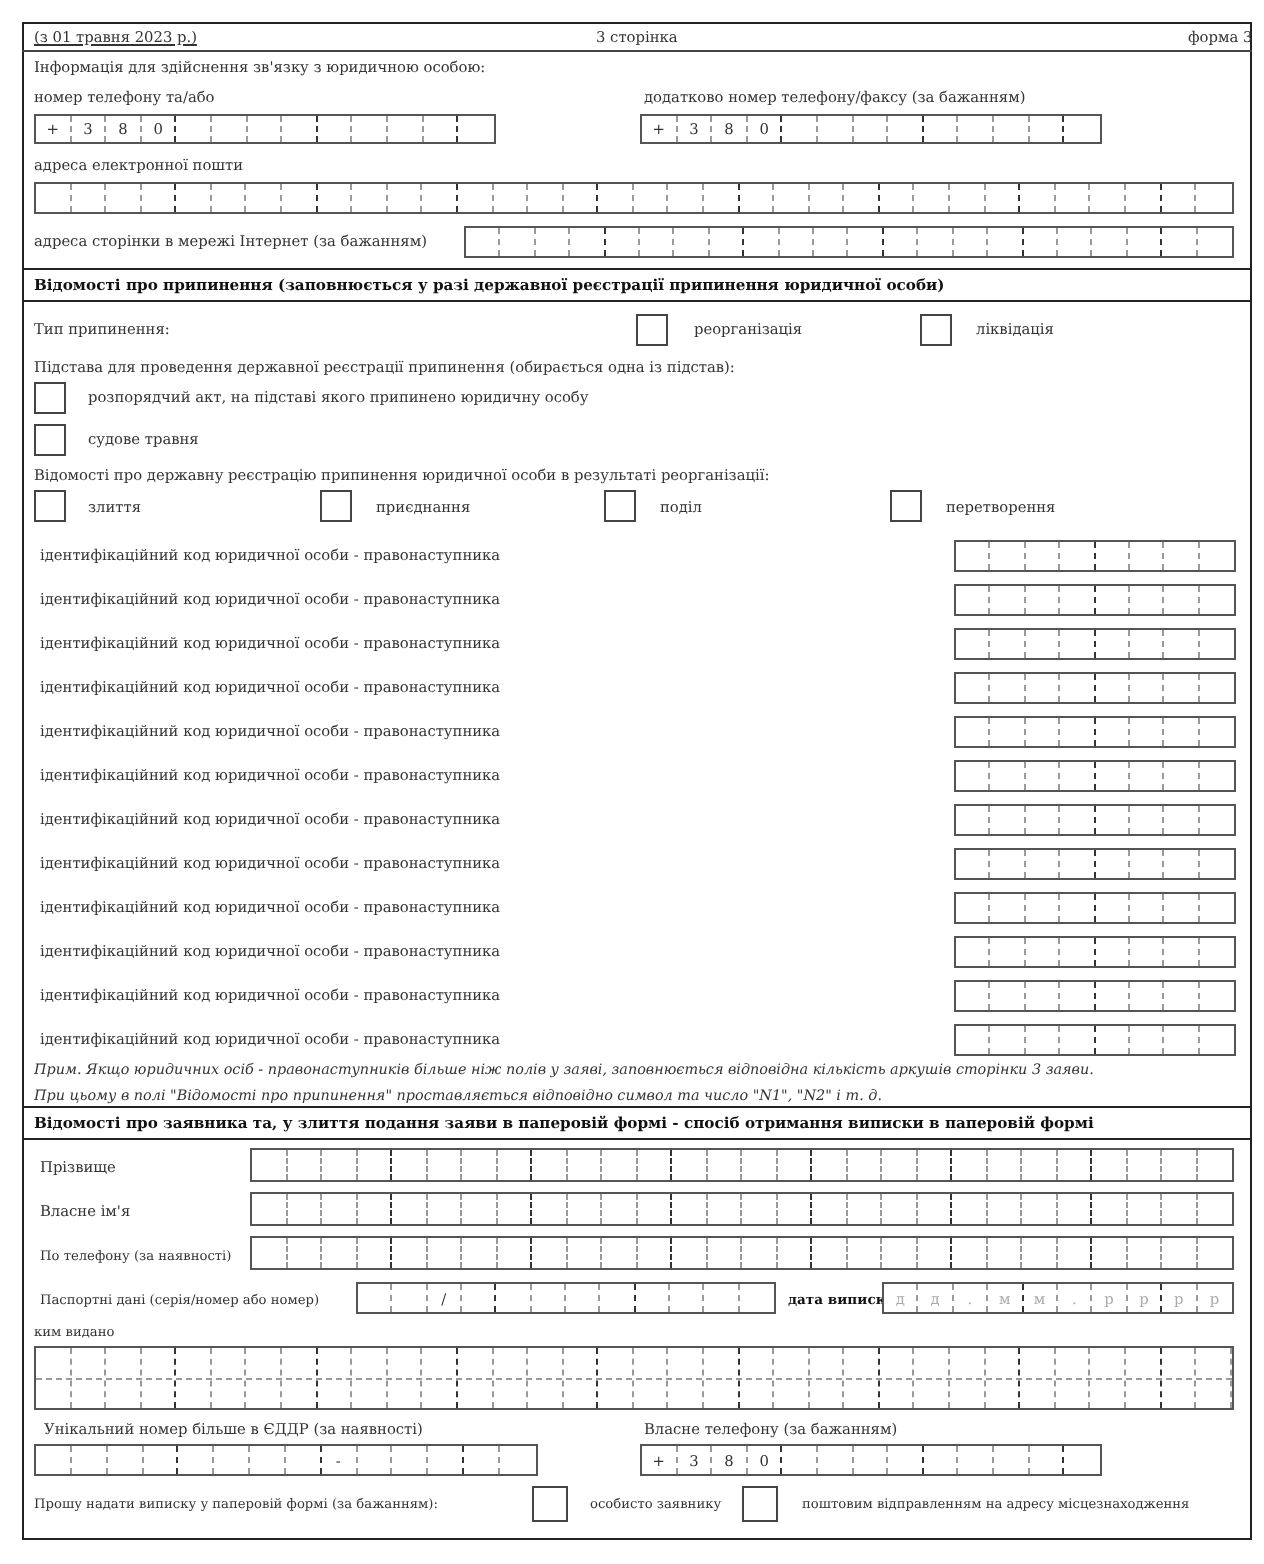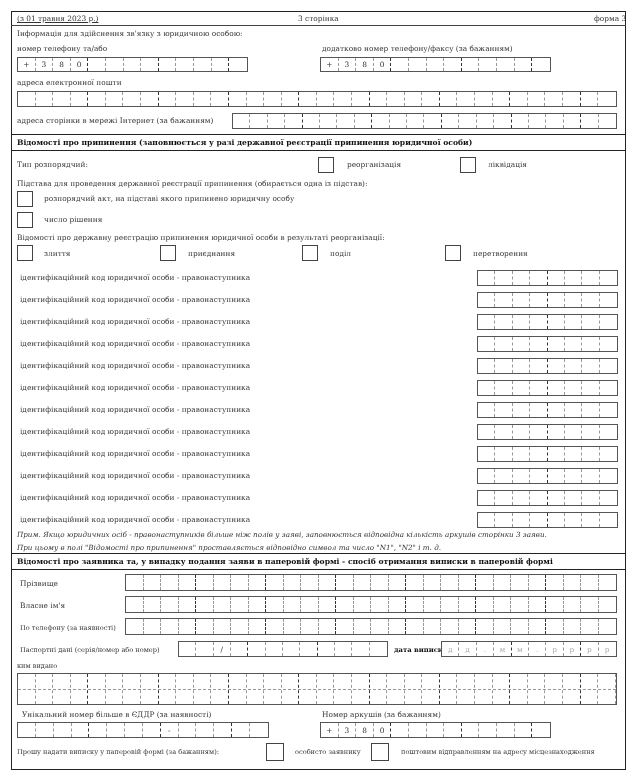--- a/index.html
+++ b/index.html
@@ -122,31 +122,31 @@
     <span class="cell" style="width: 17.4091px;"></span>
     <span class="cell solid" style="width: 17.4091px;"></span>
     <span class="cell" style="width: 17.4091px;"></span>
     <span class="cell" style="width: 17.4091px;"></span>
   </div>
 
 <div class="hline" style="top:134px;"></div>
 <span class="t tb" style="left:17px;top:138px;">Відомості про припинення (заповнюється у разі державної реєстрації припинення юридичної особи)</span>
 <div class="hline" style="top:150px;"></div>
 
-<span class="t" style="left:17px;top:160px;">Тип розпорядчий:</span>
+<span class="t" style="left:17px;top:160px;">Тип припинення:</span>
 <div class="chk" style="left:318px;top:157px;"></div>
 <span class="t" style="left:347px;top:160px;">реорганізація</span>
 <div class="chk" style="left:460px;top:157px;"></div>
 <span class="t" style="left:488px;top:160px;">ліквідація</span>
 
 <span class="t" style="left:17px;top:179px;">Підстава для проведення державної реєстрації припинення (обирається одна із підстав):</span>
 <div class="chk" style="left:17px;top:191px;"></div>
 <span class="t" style="left:44px;top:194px;">розпорядчий акт, на підставі якого припинено юридичну особу</span>
 <div class="chk" style="left:17px;top:212px;"></div>
-<span class="t" style="left:44px;top:215px;">число рішення</span>
+<span class="t" style="left:44px;top:215px;">судове травня</span>
 
 <span class="t" style="left:17px;top:233px;">Відомості про державну реєстрацію припинення юридичної особи в результаті реорганізації:</span>
 <div class="chk" style="left:17px;top:245px;"></div>
 <span class="t" style="left:44px;top:249px;">злиття</span>
 <div class="chk" style="left:160px;top:245px;"></div>
 <span class="t" style="left:188px;top:249px;">приєднання</span>
 <div class="chk" style="left:302px;top:245px;"></div>
 <span class="t" style="left:330px;top:249px;">поділ</span>
 <div class="chk" style="left:445px;top:245px;"></div>
 <span class="t" style="left:473px;top:249px;">перетворення</span>
@@ -283,21 +283,21 @@
       <span class="cell" style="width: 17.375px;"></span>
       <span class="cell" style="width: 17.375px;"></span>
       <span class="cell solid" style="width: 17.375px;"></span>
     </div>
   </div>
 
 <span class="t ti" style="left:17px;top:530px;font-size:7.2px;">Прим. Якщо юридичних осіб - правонаступників більше ніж полів у заяві, заповнюється відповідна кількість аркушів сторінки 3 заяви.</span>
 <span class="t ti" style="left:17px;top:543px;font-size:7.2px;">При цьому в полі "Відомості про припинення" проставляється відповідно символ та число "N1", "N2" і т. д.</span>
 
 <div class="hline" style="top:553px;"></div>
-<span class="t tb" style="left:17px;top:557px;">Відомості про заявника та, у випадку подання заяви в паперовій формі - спосіб отримання виписки в паперовій формі</span>
+<span class="t tb" style="left:17px;top:557px;">Відомості про заявника та, у злиття подання заяви в паперовій формі - спосіб отримання виписки в паперовій формі</span>
 <div class="hline" style="top:569px;"></div>
 
 <span class="t" style="left:20px;top:579px;">Прізвище</span>
 <div class="cells" id="surname" style="left:125px;top:574px;width:492px;height:17px;">
     <span class="cell" style="width: 17.5px;"></span>
     <span class="cell" style="width: 17.5px;"></span>
     <span class="cell" style="width: 17.5px;"></span>
     <span class="cell solid" style="width: 17.5px;"></span>
     <span class="cell" style="width: 17.5px;"></span>
     <span class="cell" style="width: 17.5px;"></span>
@@ -465,21 +465,21 @@
     <span class="cell" style="width: 17.8571px;"></span>
     <span class="cell" style="width: 17.8571px;"></span>
     <span class="cell solid" style="width: 17.8571px;"></span>
     <span class="cell" style="width: 17.8571px;">-</span>
     <span class="cell" style="width: 17.8571px;"></span>
     <span class="cell" style="width: 17.8571px;"></span>
     <span class="cell solid" style="width: 17.8571px;"></span>
     <span class="cell" style="width: 17.8571px;"></span>
     <span class="cell" style="width: 17.8571px;"></span>
   </div>
-<span class="t" style="left:322px;top:710px;">Номер аркушів (за бажанням)</span>
+<span class="t" style="left:322px;top:710px;">Власне телефону (за бажанням)</span>
 <div class="cells" id="phone3" style="left:320px;top:722px;width:231px;height:16px;">
     <span class="cell" style="width: 17.6154px;">+</span>
     <span class="cell" style="width: 17.6154px;">3</span>
     <span class="cell" style="width: 17.6154px;">8</span>
     <span class="cell solid" style="width: 17.6154px;">0</span>
     <span class="cell" style="width: 17.6154px;"></span>
     <span class="cell" style="width: 17.6154px;"></span>
     <span class="cell" style="width: 17.6154px;"></span>
     <span class="cell solid" style="width: 17.6154px;"></span>
     <span class="cell" style="width: 17.6154px;"></span>

